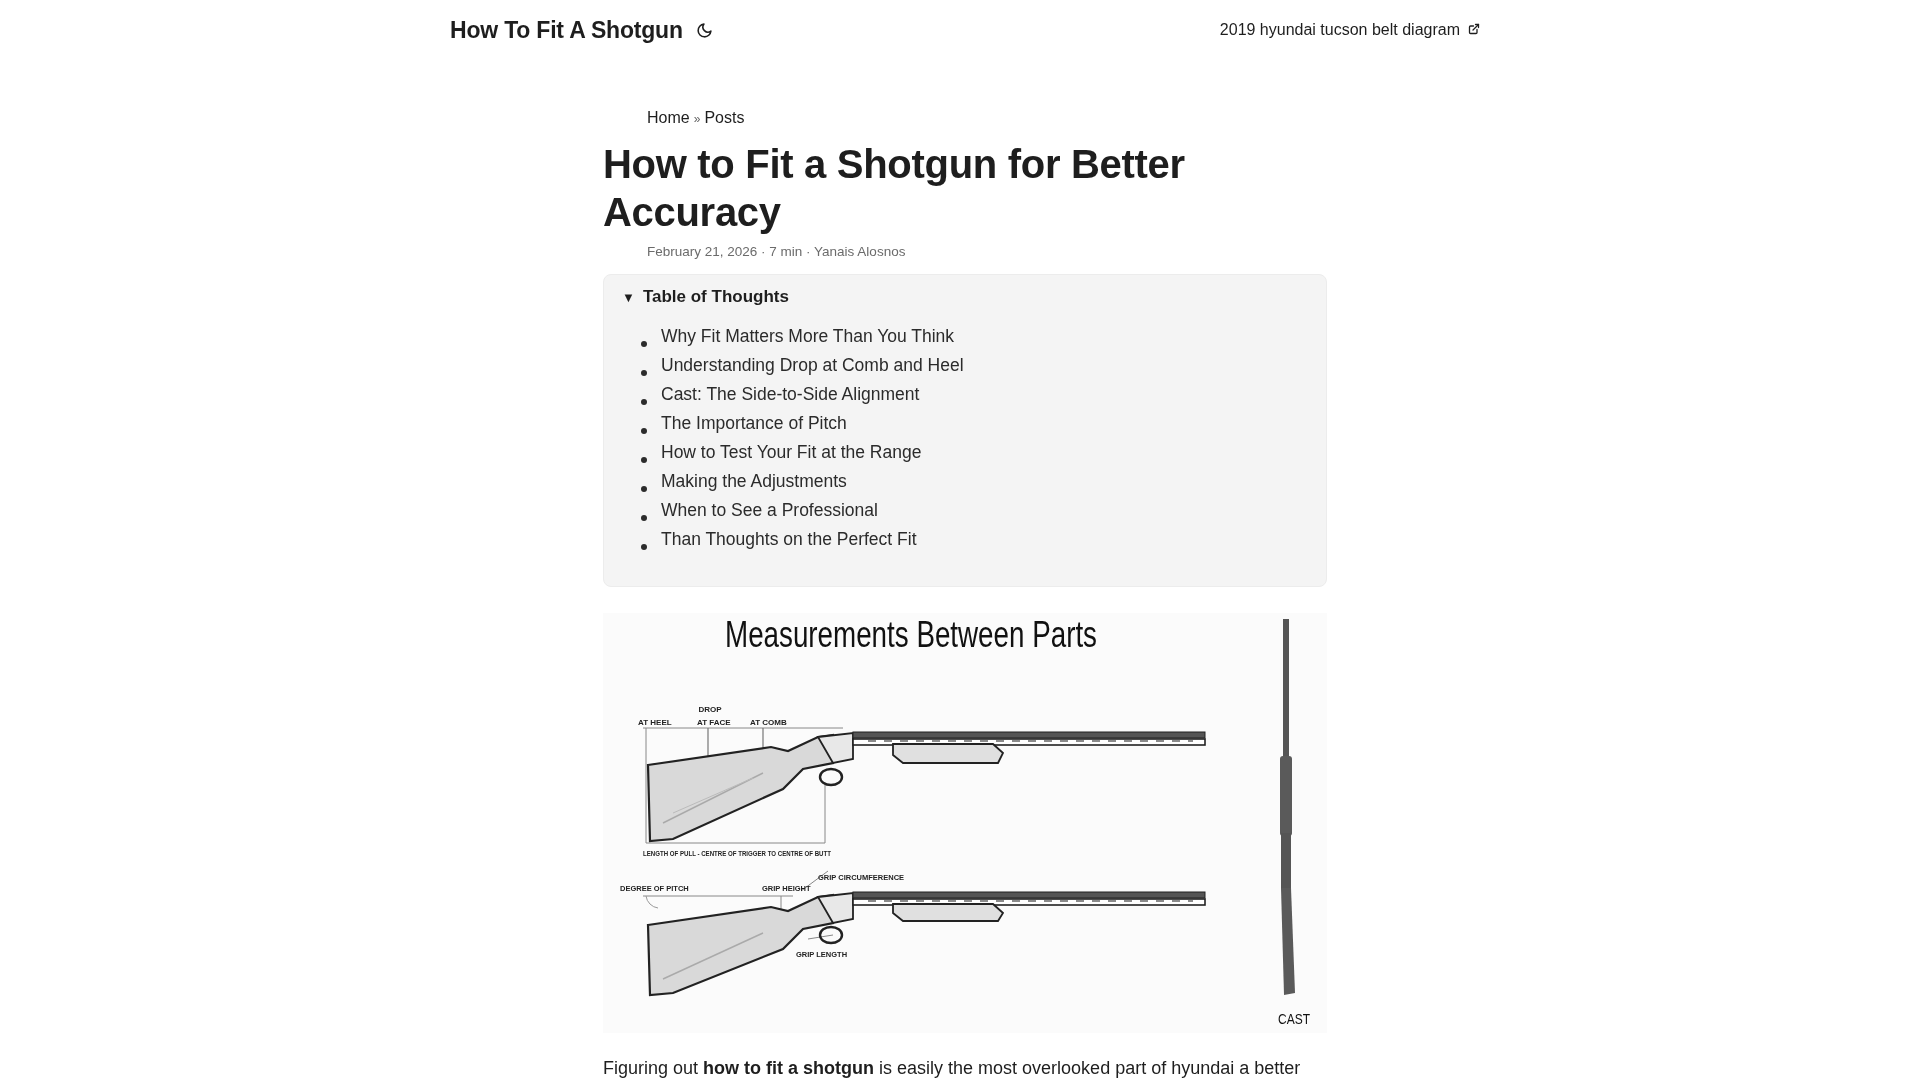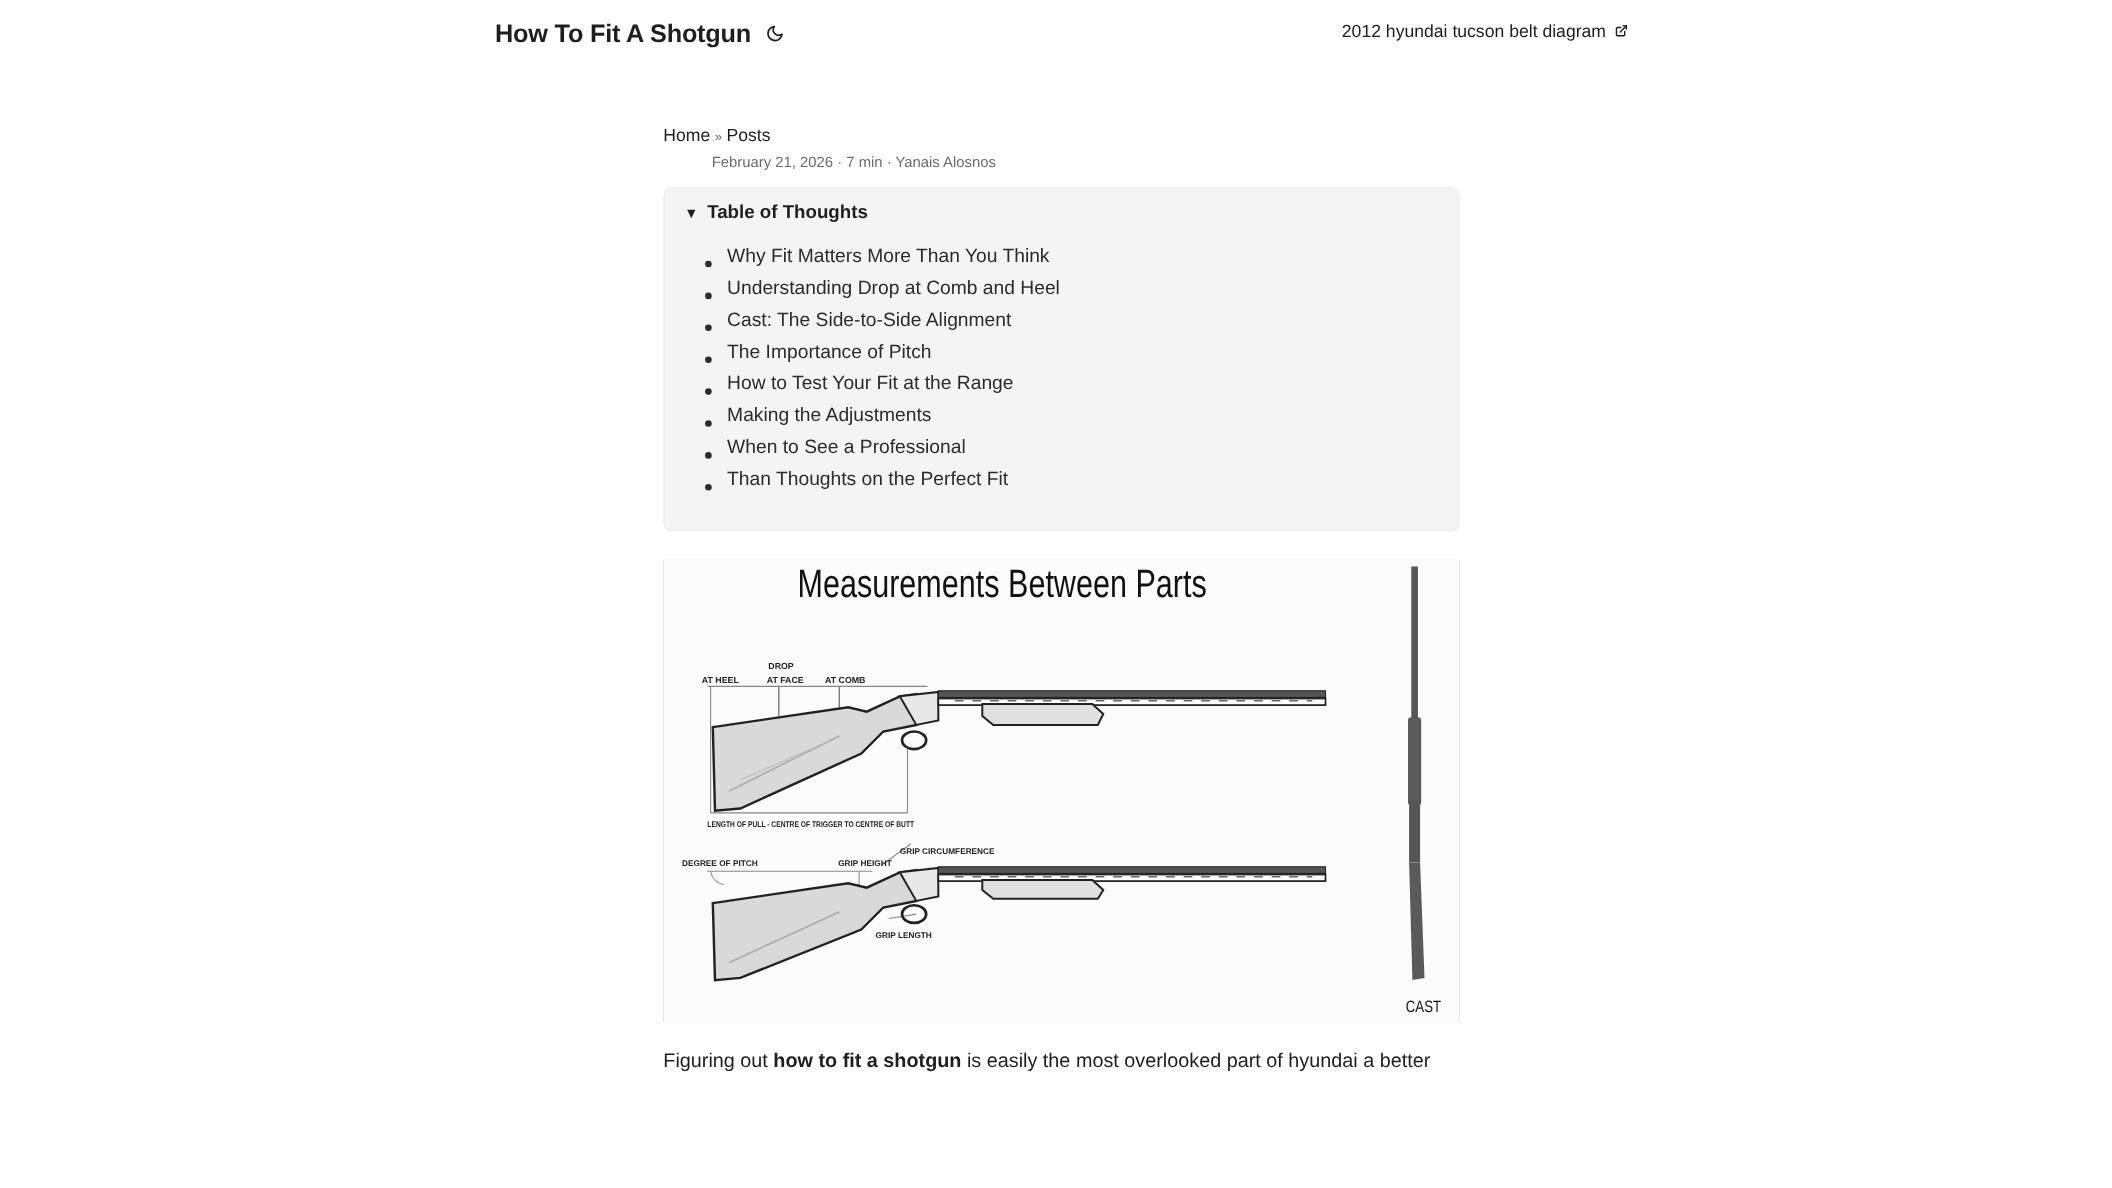--- a/index.html
+++ b/index.html
@@ -7,21 +7,21 @@
     body { font-family: "Liberation Sans", "DejaVu Sans", sans-serif; color: #1f1f1f; }
 
     .header { position: absolute; top: 0; left: 450px; width: 1030px; height: 60px;
       display: flex; align-items: center; justify-content: space-between; }
     .logo-wrap { display: flex; align-items: center; gap: 12px; }
     .logo { font-size: 23px; font-weight: 700; color: #1e1e1e; text-decoration: none; letter-spacing: -0.2px; }
     .theme-toggle { width: 20px; height: 20px; display: flex; align-items: center; justify-content: center; cursor: pointer; }
     .ext-link { font-size: 16px; color: #1e1e1e; text-decoration: none; display: flex; align-items: center; gap: 8px; }
 
     .main { position: absolute; left: 603px; top: 108px; width: 724px; }
-    .breadcrumb { font-size: 16px; color: #1e1e1e; height: 24px; line-height: 32px; }
+    .breadcrumb { font-size: 16px; color: #1e1e1e; height: 24px; line-height: 20px; margin-left: 44px; }
     .breadcrumb a { color: #1e1e1e; text-decoration: none; }
     .breadcrumb .sep { font-size: 12px; color: #666; margin: 0 4px; }
 
     .title { font-size: 40px; font-weight: 700; line-height: 48px; color: #1e1e1e;
       margin-top: 8px; width: 620px; letter-spacing: -0.3px; }
     .meta { font-size: 13.5px; color: #6b6b6b; margin-top: 6px; height: 20px; line-height: 20px; margin-left: 44px; }
 
     .toc { margin-top: 12px; background: #f4f4f4; border: 1px solid #ececec; border-radius: 8px;
       padding: 10px 18px 10px 18px; height: 313px; }
     .toc-summary { display: flex; align-items: center; gap: 8px; font-size: 17px; font-weight: 600;
@@ -44,36 +44,37 @@
 <header class="header">
   <div class="logo-wrap">
     <a class="logo" href="#">How To Fit A Shotgun</a>
     <span class="theme-toggle">
       <svg width="17" height="17" viewBox="0 0 24 24" fill="none" stroke="#1e1e1e" stroke-width="2.2" stroke-linecap="round" stroke-linejoin="round">
         <path d="M21 12.79A9 9 0 1 1 11.21 3 7 7 0 0 0 21 12.79z"></path>
       </svg>
     </span>
   </div>
   <a class="ext-link" href="#">
-    <span>2012 hyundai tucson belt diagram</span>
+    <span>2019 hyundai tucson belt diagram</span>
     <span>
       <svg width="12" height="12" viewBox="0 0 24 24" fill="none" stroke="#1e1e1e" stroke-width="2.6" stroke-linecap="round" stroke-linejoin="round">
         <path d="M18 13v6a2 2 0 0 1-2 2H5a2 2 0 0 1-2-2V8a2 2 0 0 1 2-2h6"></path>
         <polyline points="15 3 21 3 21 9"></polyline>
         <line x1="10" y1="14" x2="21" y2="3"></line>
       </svg>
     </span>
   </a>
 </header>
 
 <main class="main">
   <nav class="breadcrumb">
     <a href="#">Home</a><span class="sep">»</span><a href="#">Posts</a>
   </nav>
 
+  <h1 class="title">How to Fit a Shotgun for Better Accuracy</h1>
   <div class="meta">February 21, 2026 · 7 min · Yanais Alosnos</div>
 
   <details class="toc" open="">
     <summary class="toc-summary" style="list-style:none;">
       <span class="toc-arrow">▼</span>
       <span>Table of Thoughts</span>
     </summary>
     <ul class="toc-list">
       <li class="toc-item">
           <span class="dot"></span>

